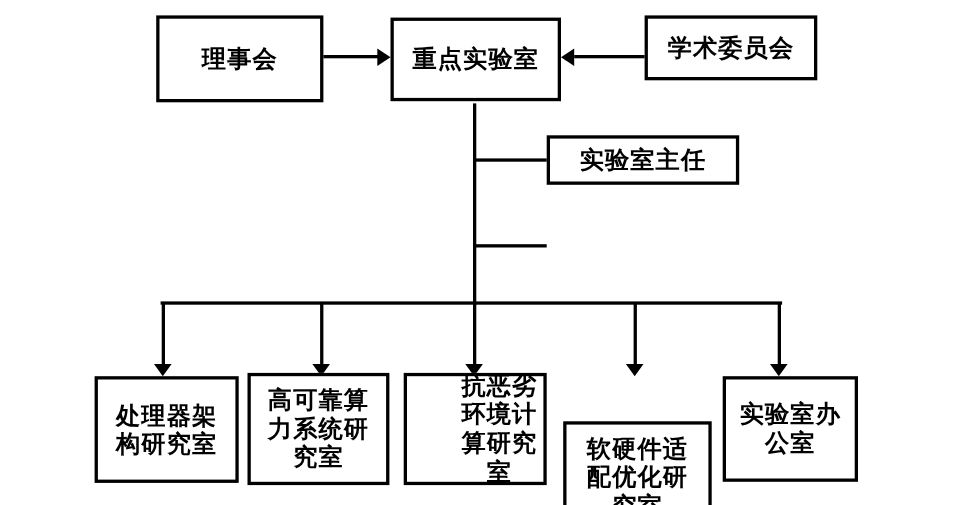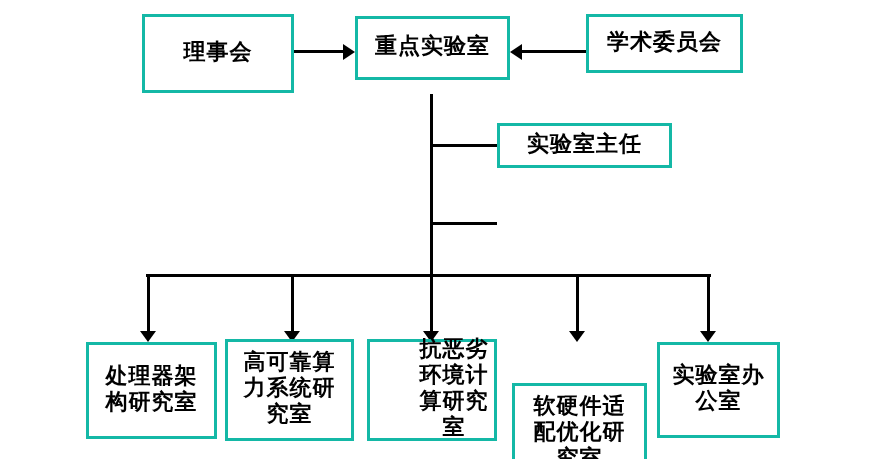--- a/index.html
+++ b/index.html
@@ -11,32 +11,31 @@
     position: relative;
     width: 880px;
     height: 459px;
     background: #ffffff;
     font-family: "Liberation Sans", "DejaVu Sans", sans-serif;
     overflow: hidden;
   }
   .node {
     position: absolute;
     box-sizing: border-box;
-    border: 3px solid #14b8a6;
+    border: 3px solid #000000;
     background: #ffffff;
     display: flex;
     align-items: center;
     justify-content: center;
     text-align: center;
     color: #000000;
     font-weight: bold;
     font-size: 22px;
     letter-spacing: 1px;
     line-height: 26px;
-    font-family: Liberation Mono, monospace;
   }
   .node .lbl {
     display: inline-block;
   }
   
   .node .lbl.narrow {
     width: 94px;
     word-break: break-all;
   }
   .hline, .vline {
@@ -66,21 +65,21 @@
 </style>
 </head>
 <body>
 
 <div class="canvas">
 
   <div class="node" style="left:142px; top:14px; width:152px; height:79px;">
     <span class="lbl">理事会</span>
   </div>
 
-  <div class="node" style="left:355px; top:16px; width:155px; height:64px;">
+  <div class="node" style="left:355px; top:16px; width:155px; height:76px;">
     <span class="lbl">重点实验室</span>
   </div>
 
   <div class="node" style="left:586px; top:14px; width:157px; height:59px;">
     <span class="lbl">学术委员会</span>
   </div>
 
   <div class="hline" style="left:294px; top:50px; width:50px; height:3px;"></div>
   <div class="arrowhead arrow-right" style="left:343px; top:44px;"></div>
 

